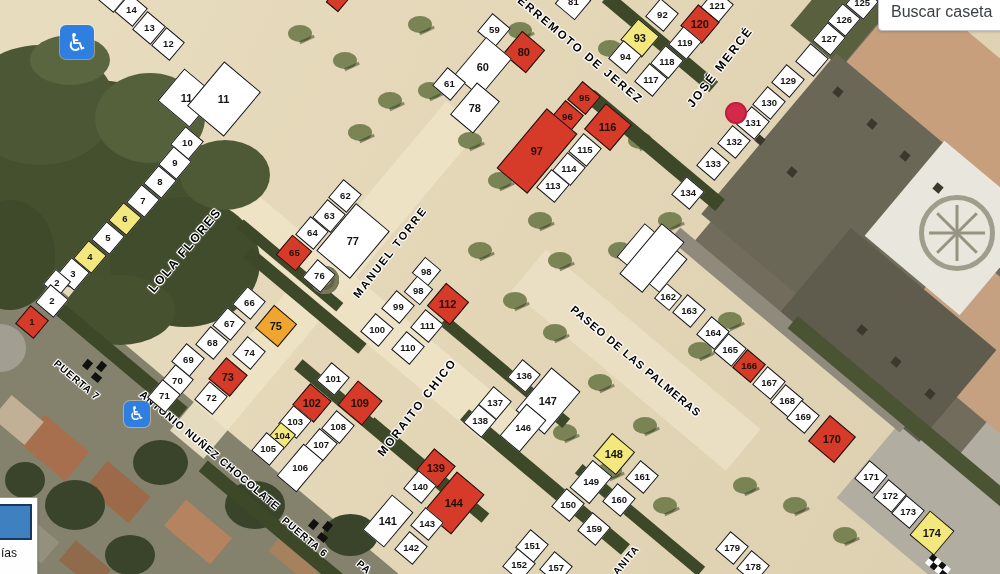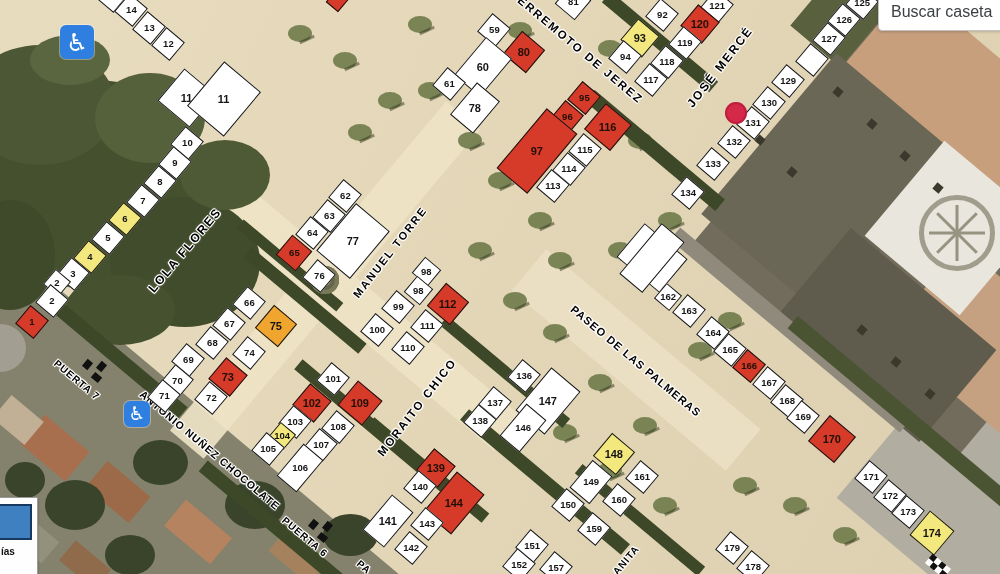--- a/index.html
+++ b/index.html
@@ -36,21 +36,21 @@
   
   #searchbox{position:absolute;left:878px;top:-7px;width:200px;height:38px;background:#fff;
              border:1px solid #c3c3c3;border-radius:4px;z-index:10;
              box-shadow:0 1px 3px rgba(0,0,0,.18);display:flex;align-items:center;
              padding-left:12px;box-sizing:border-box;font-size:16px;color:#3c4043;}
   
   #legend{position:absolute;left:-12px;top:497px;width:48px;height:90px;background:#fefefe;
           border:1px solid #9a9a9a;z-index:10;box-shadow:0 1px 2px rgba(0,0,0,.2);}
   #legend .swatch{position:absolute;left:3px;top:6px;width:40px;height:36px;
                   background:#3f80c1;border:2px solid #17395f;box-sizing:border-box;}
-  #legend .lglbl{position:absolute;left:12px;top:48px;font-size:10px;color:#111;font-weight:bold;}
+  #legend .lglbl{position:absolute;left:12px;top:48px;font-size:12px;color:#111;}
   
   .compass{position:absolute;border-radius:50%;border:5px solid #a19d8c;z-index:3;}
   .compass i{position:absolute;left:50%;top:50%;background:#979381;}
 </style>
 </head>
 <body>
 
 <div id="stage">
 
   <div id="decor">

